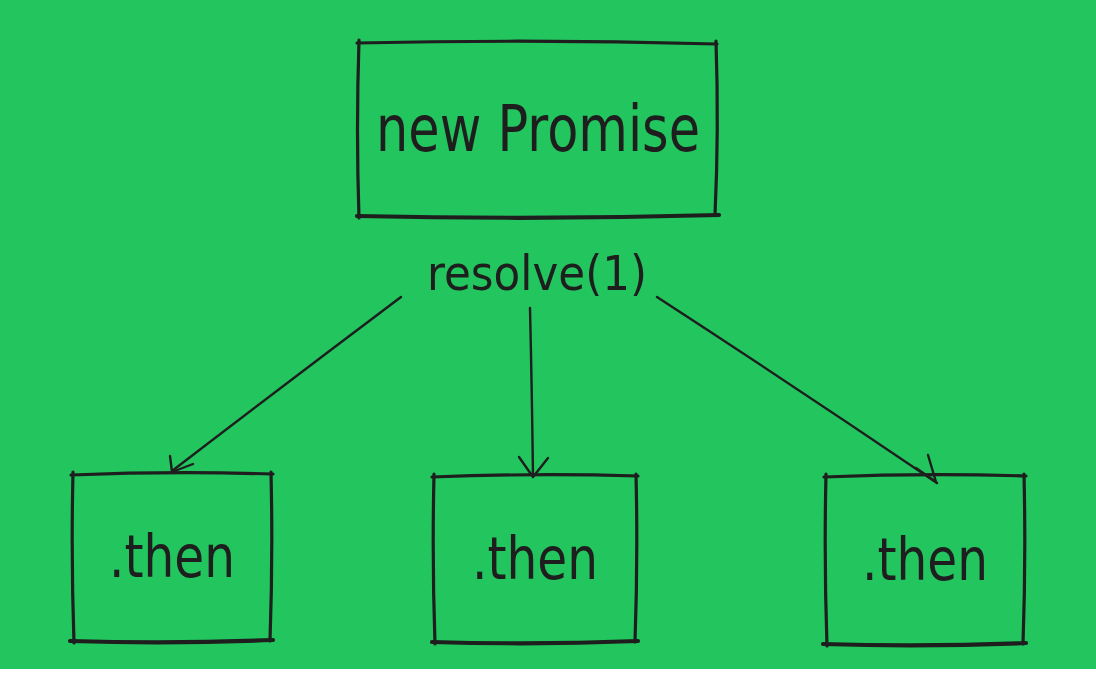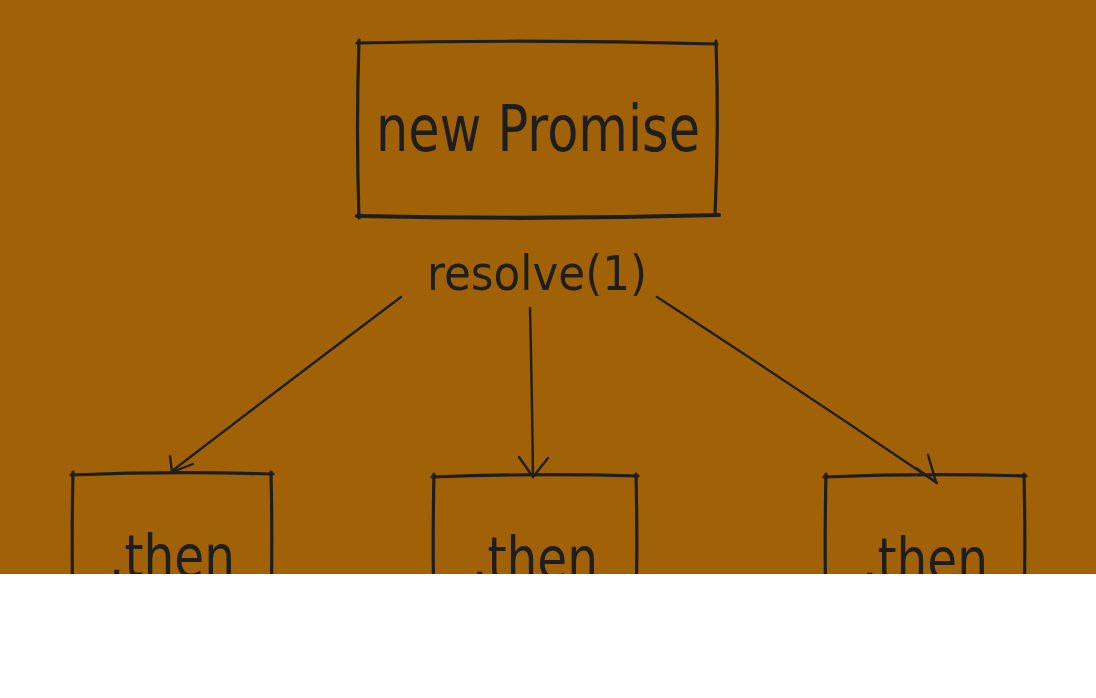--- a/index.html
+++ b/index.html
@@ -3,22 +3,22 @@
 <meta charset="utf-8">
 <style>
   html, body {
     margin: 0;
     padding: 0;
     background: #ffffff;
   }
   .stage {
     position: relative;
     width: 1096px;
-    height: 574px;
-    background: #a16207;
+    height: 669px;
+    background: #22c55e;
     overflow: hidden;
     font-family: "DejaVu Sans", sans-serif;
   }
   svg { display: block; }
   .sketch {
     fill: none;
     stroke: #1e1e1e;
     stroke-width: 3.2;
     stroke-linecap: round;
     stroke-linejoin: round;

